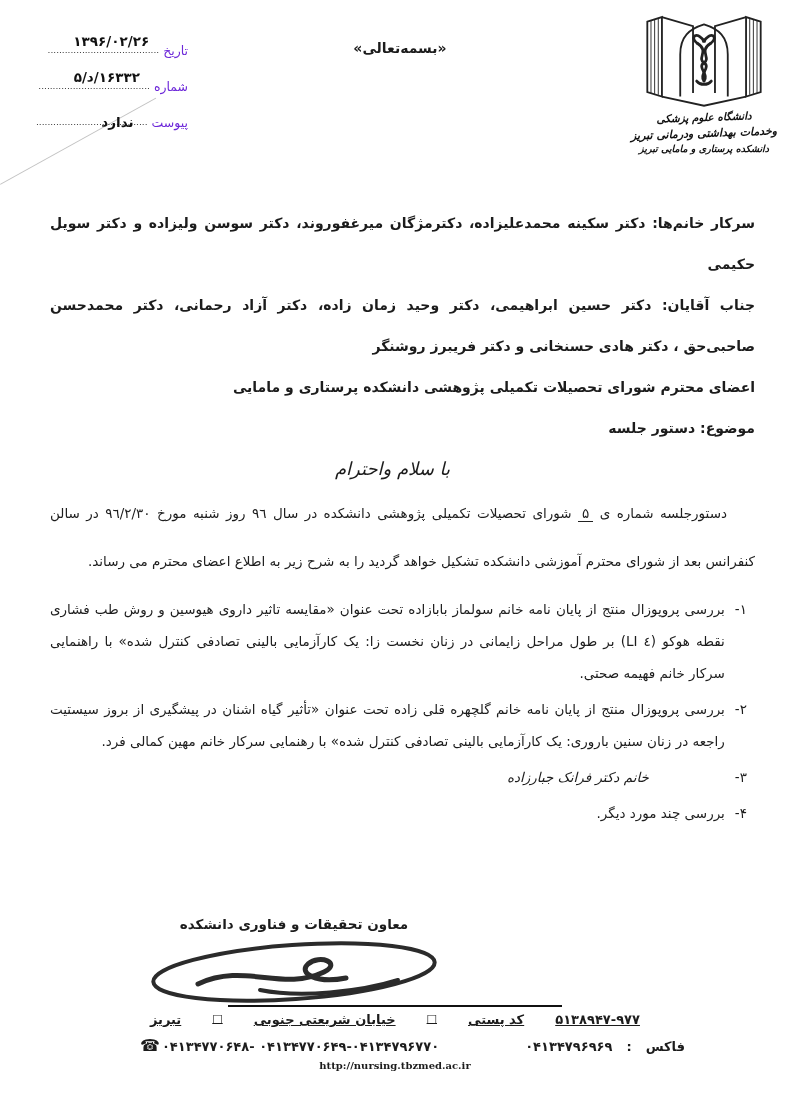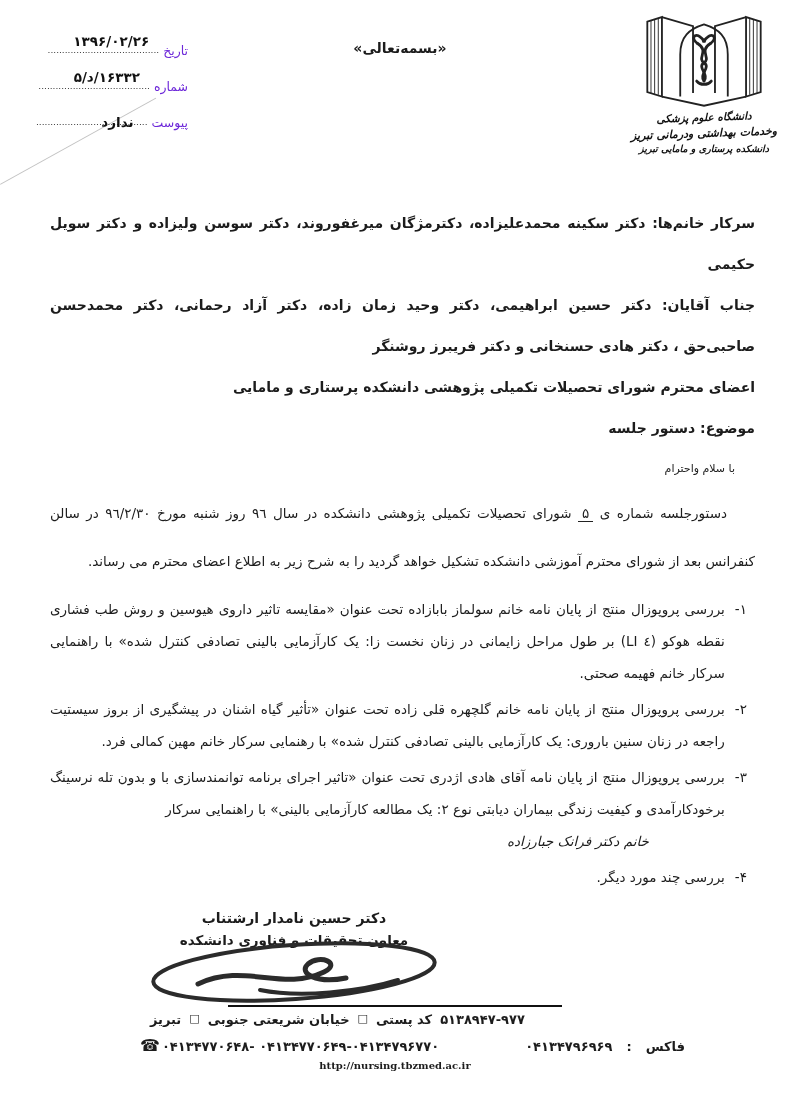--- a/index.html
+++ b/index.html
@@ -27,38 +27,38 @@
   
   .logo{position:absolute;top:10px;left:626px;width:156px;text-align:center;direction:rtl;}
   .logo svg{display:block;margin:0 auto;}
   .logo-caption{font-style:italic;font-weight:bold;color:#111;line-height:1.5;}
   .logo-l1{font-size:10.5px;transform:rotate(-2deg);}
   .logo-l2{font-size:11px;transform:rotate(-2deg);}
   .logo-l3{font-size:9.5px;}
   
   .content{position:absolute;top:203px;right:35px;left:50px;direction:rtl;text-align:right;}
   .recip{font-weight:bold;font-size:14px;line-height:41px;text-align:justify;}
-  .salutation{font-size:11px;line-height:40px;text-indent:20px;}
+  .salutation{font-style:italic;font-size:18px;line-height:40px;text-indent:20px;text-align:center;}
   .intro{font-size:13.5px;line-height:48px;text-align:justify;text-indent:28px;}
   .u5{border-bottom:1.5px solid #222;padding:0 4px;}
   .list{margin-top:8px;margin-left:0;margin-right:8px;}
   .li{display:flex;direction:rtl;gap:10px;font-size:13.5px;line-height:32px;margin-bottom:4px;}
   .li .num{white-space:nowrap;}
   .litext{flex:1;text-align:justify;}
   .tail{margin-right:76px;font-style:italic;}
   .tail:empty{display:none;}
   
   .sig{position:absolute;top:910px;left:138px;width:312px;text-align:center;direction:rtl;}
   .sig-name{font-weight:bold;font-size:14px;}
   .sig-title{font-weight:bold;font-size:13.5px;margin-top:6px;}
   .sig-svg{position:absolute;top:16px;left:2px;pointer-events:none;}
   
   .footer-rule{position:absolute;top:1005px;left:228px;width:334px;border-top:2.5px solid #111;}
   .addr{position:absolute;top:1012px;left:150px;width:490px;display:flex;direction:ltr;
-        justify-content:flex-start;align-items:center;gap:8px;font-weight:bold;font-size:13px;}
+        justify-content:space-between;align-items:center;gap:8px;font-weight:bold;font-size:13px;text-decoration:underline;}
   .addr .square{font-size:11px;line-height:1;position:relative;top:-1px;}
   .contact{position:absolute;top:1038px;left:140px;width:545px;display:flex;direction:ltr;
            justify-content:space-between;align-items:center;font-weight:bold;font-size:13px;}
   .phone-group{display:flex;direction:ltr;align-items:center;gap:2px;}
   .phone-icon{font-size:16px;line-height:1;}
   .fax-group{display:flex;direction:ltr;align-items:center;gap:14px;}
   .url{position:absolute;top:1060px;left:0;width:100%;text-align:center;
        font-family:"DejaVu Serif",serif;font-weight:bold;font-size:10px;direction:ltr;}
 </style>
 </head>
@@ -136,35 +136,34 @@
       </div>
     </div>
     <div class="li">
       <span class="num">۲-</span>
       <div class="litext"><span>بررسی پروپوزال منتج از پایان نامه خانم گلچهره قلی زاده تحت عنوان «تأثیر گیاه اشنان در پیشگیری از بروز سیستیت راجعه در زنان سنین باروری: یک کارآزمایی بالینی تصادفی کنترل شده» با رهنمایی سرکار خانم مهین کمالی فرد.</span><span class="ltrov"></span><span></span>
         
       </div>
     </div>
     <div class="li">
       <span class="num">۳-</span>
-      <div class="litext"><span>بررسی پروپوزال منتج از پایان نامه آقای هادی اژدری تحت عنوان «تاثیر اجرای برنامه توانمندسازی با و بدون تله نرسینگ برخودکارآمدی و کیفیت زندگی بیماران دیابتی نوع ٢: یک مطالعه کارآزمایی بالینی» با راهنمایی سرکار</span><span class="ltrov"></span><span></span>
+      <div class="litext"><span class="ltrov"></span><span></span>
         <div class="tail">خانم دکتر فرانک جبارزاده</div>
       </div>
     </div>
     <div class="li">
       <span class="num">۴-</span>
       <div class="litext"><span>بررسی چند مورد دیگر.</span>
         
       </div>
     </div>
   </div>
 </div>
 
 <div class="sig">
-  <div class="sig-name">دکتر حسین نامدار ارشتناب</div>
   <div class="sig-title">معاون تحقیقات و فناوری دانشکده</div>
   <svg class="sig-svg" width="308" height="88" viewBox="0 0 308 88">
     <g fill="none" stroke="#2b2b2b" stroke-linecap="round">
       <ellipse cx="154" cy="46" rx="141" ry="27" transform="rotate(-4 154 46)" stroke-width="4"></ellipse>
       <path d="M58,58 C105,36 142,66 184,46 C202,37 180,28 168,38 C158,47 176,58 206,52" stroke-width="5"></path>
       <path d="M120,64 C160,72 220,66 258,54" stroke-width="4"></path>
     </g>
   </svg>
 </div>
 

